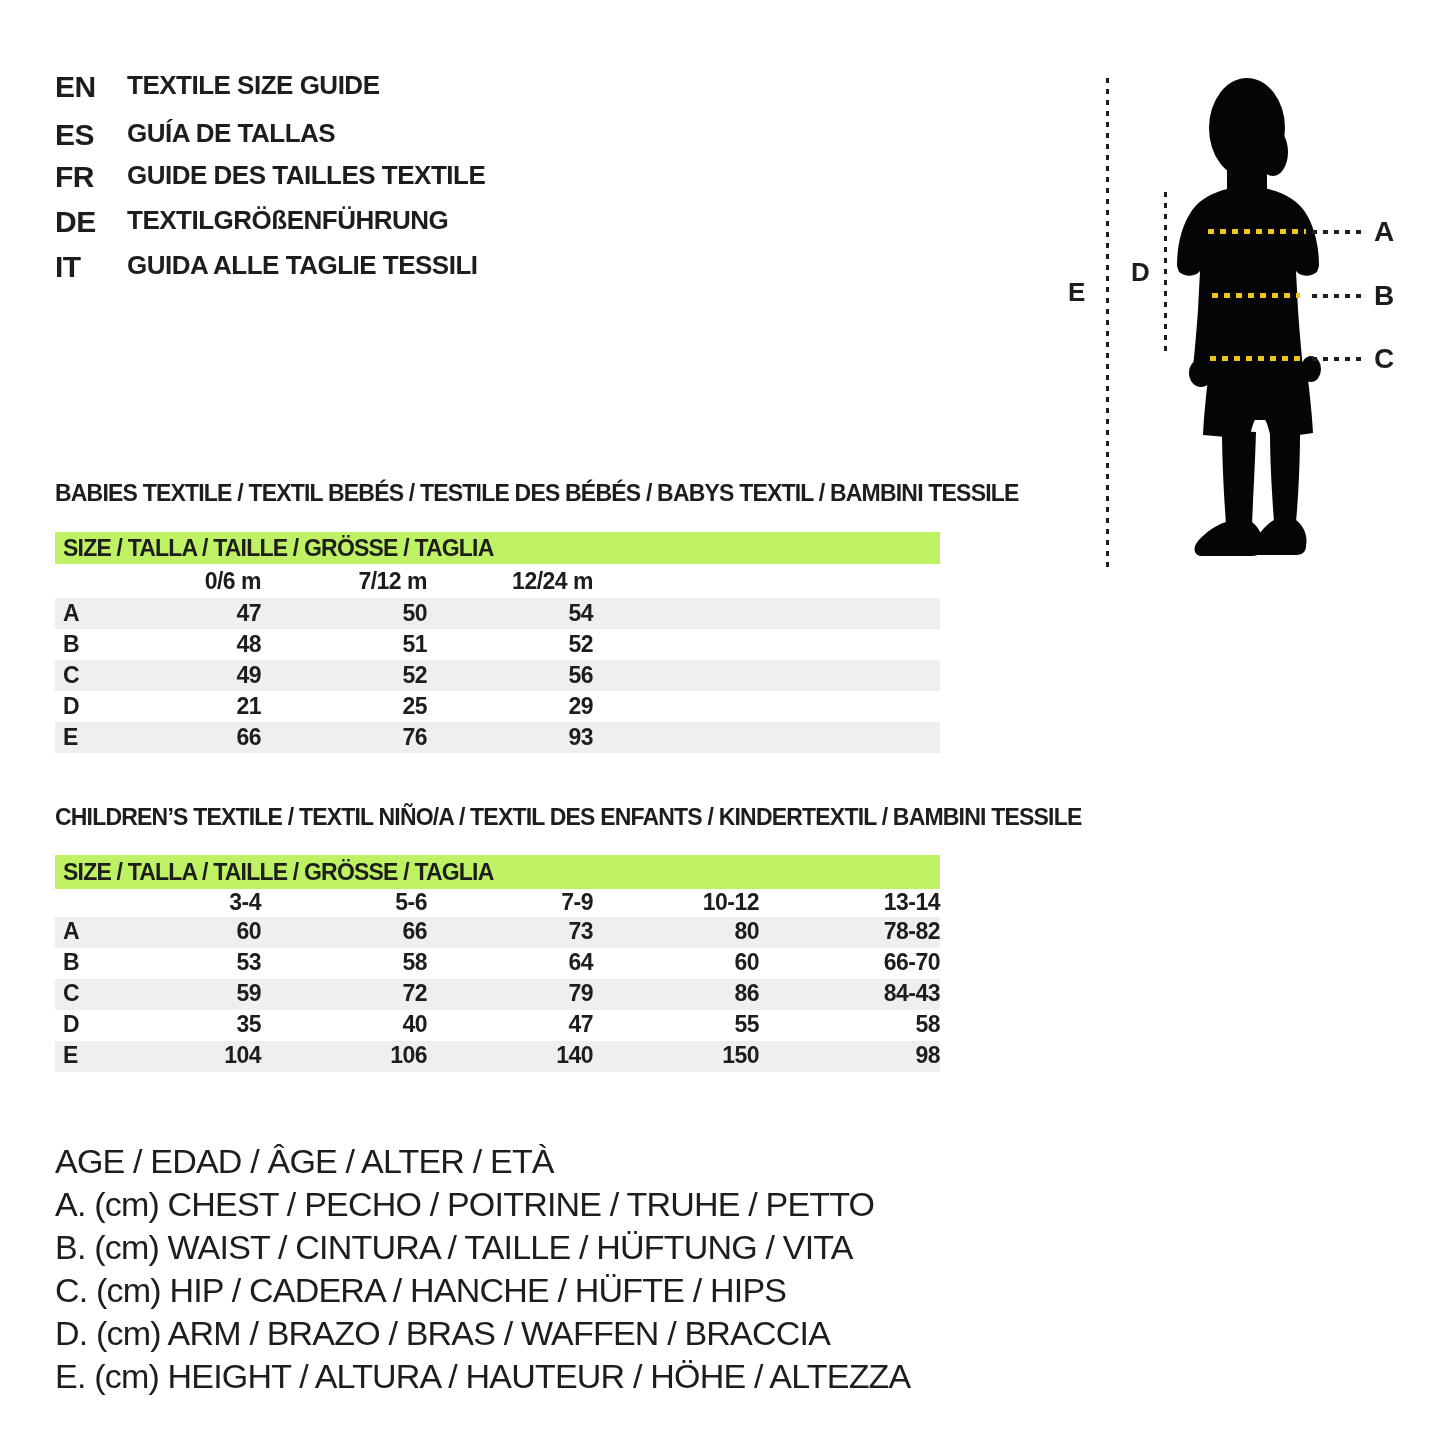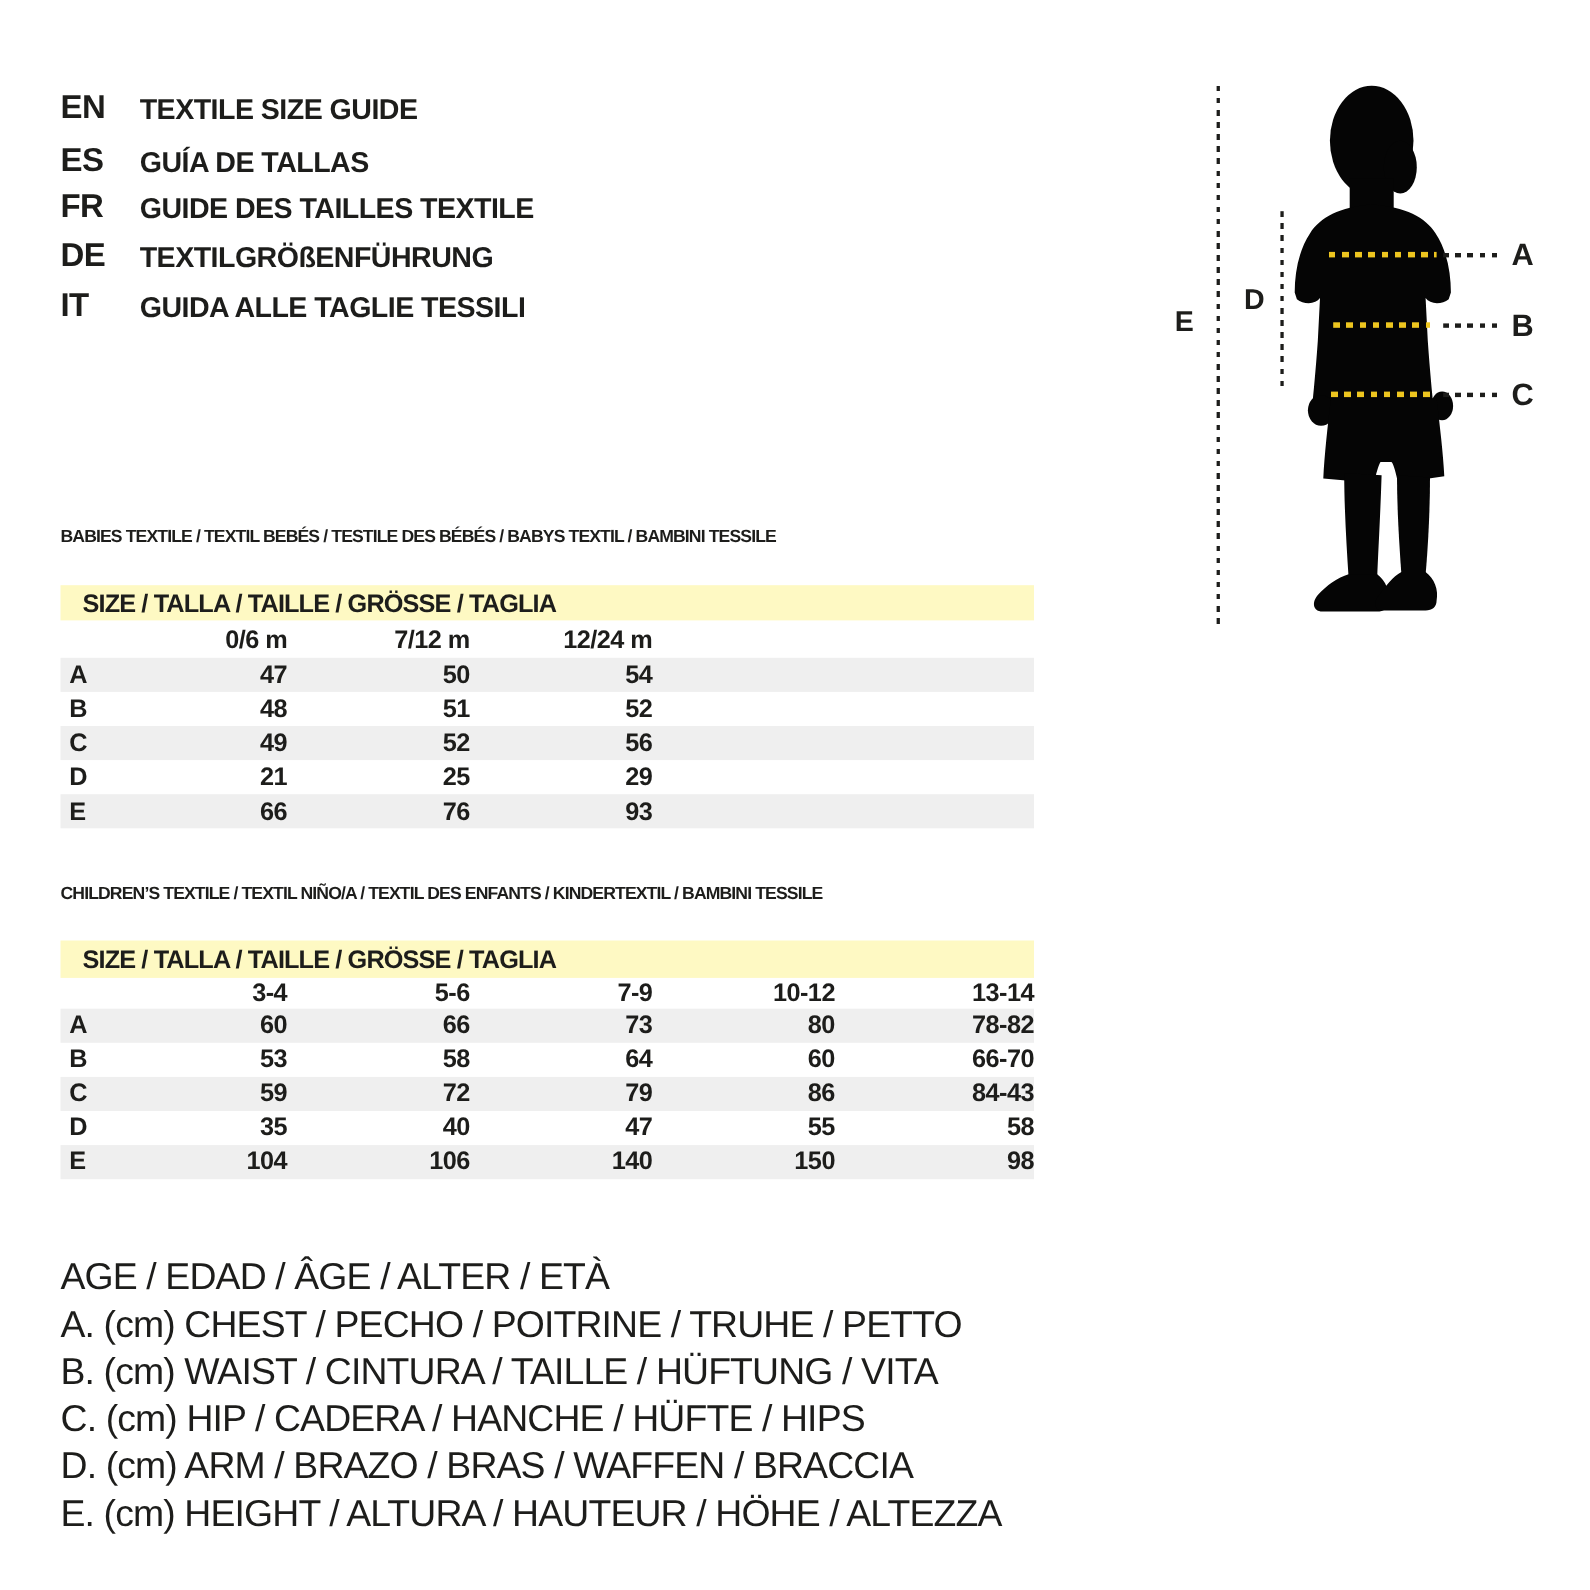--- a/index.html
+++ b/index.html
@@ -4,31 +4,31 @@
 <style>
   html,body{margin:0;padding:0;}
   body{
     width:1445px;height:1445px;position:relative;background:#ffffff;
     font-family:"Liberation Sans","DejaVu Sans",sans-serif;
     color:#1d1d1b;overflow:hidden;font-stretch:condensed;
   }
   .abs{position:absolute;}
 
   
-  .lang-row{position:absolute;left:55px;height:45px;display:flex;align-items:flex-end;}
+  .lang-row{position:absolute;left:55px;height:45px;display:flex;align-items:flex-start;}
   .lang-code{width:72px;font-size:30px;font-weight:700;letter-spacing:-0.5px;}
   .lang-title{font-size:26px;font-weight:700;letter-spacing:-0.5px;white-space:nowrap;}
 
   
-  .sec-title{position:absolute;left:55px;font-size:16px;font-weight:700;letter-spacing:-0.8px;white-space:nowrap;}
+  .sec-title{position:absolute;left:55px;font-size:23px;font-weight:700;letter-spacing:-0.8px;white-space:nowrap;}
 
   
   .table{position:absolute;left:55px;width:885px;}
-  .size-head{height:32px;background:#fef9c3;display:flex;align-items:center;
-    padding-left:20px;font-size:23px;font-weight:700;letter-spacing:-0.8px;box-sizing:border-box;}
+  .size-head{height:32px;background:#bef264;display:flex;align-items:center;
+    padding-left:8px;font-size:23px;font-weight:700;letter-spacing:-0.8px;box-sizing:border-box;}
   .size-head.tall{height:34px;}
   .trow{display:grid;height:31px;align-items:center;font-size:23px;font-weight:700;letter-spacing:-0.5px;}
   .grid3{grid-template-columns:40px 166px 166px 166px 1fr;}
   .grid5{grid-template-columns:40px 166px 166px 166px 166px 1fr;}
   .trow.cols{height:34px;}
   .trow.cols2{height:28px;}
   .trow .lab{padding-left:8px;}
   .trow .val{text-align:right;}
   .stripe{background:#efefef;}
 

